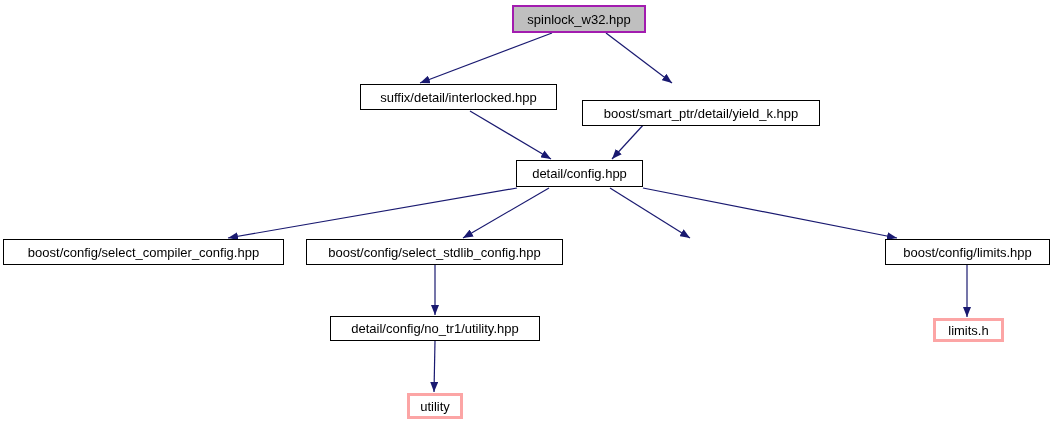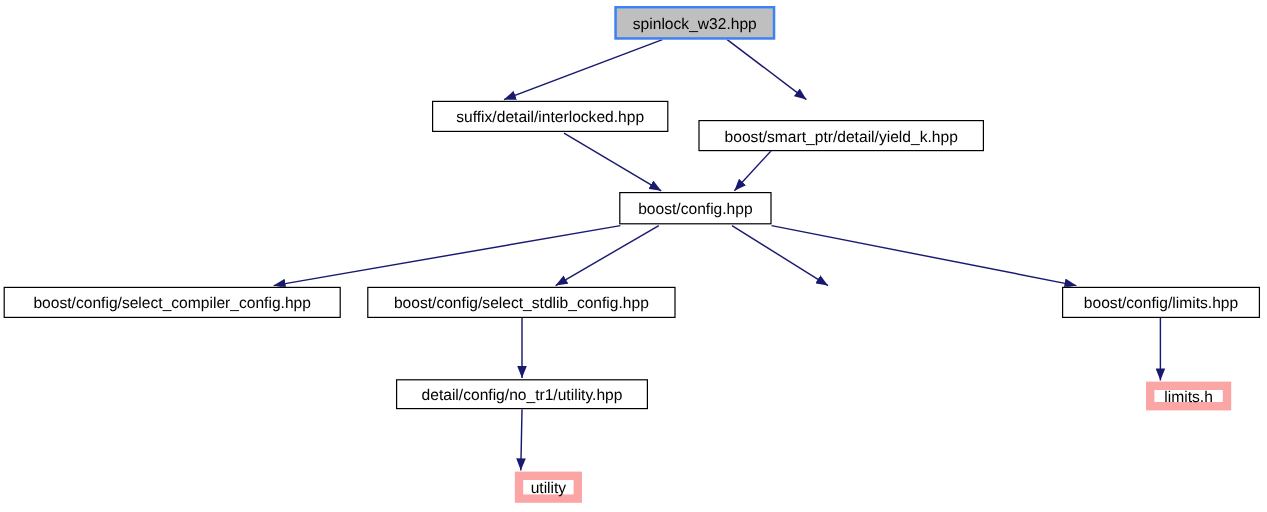--- a/index.html
+++ b/index.html
@@ -30,27 +30,26 @@
     justify-content: center;
     background: #ffffff;
     border: 1px solid #000000;
     color: #000000;
     font-size: 13px;
     white-space: nowrap;
     cursor: pointer;
   }
   .node.root {
     background: #bfbfbf;
-    border: 2px solid #3b82f6;
+    border: 2px solid #a21caf;
     cursor: default;
   }
   .node.external {
-    border: 7px solid #fca5a5;
+    border: 3px solid #fca5a5;
     cursor: pointer;
-    margin-left: 22px;
   }
   
   .n0  { left: 512px; top: 5px;   width: 134px; height: 28px; }
   .n1  { left: 360px; top: 84px;  width: 197px; height: 26px; }
   .n2  { left: 582px; top: 100px;  width: 238px; height: 26px; }
   .n3  { left: 516px; top: 160px; width: 127px; height: 27px; }
   .n4  { left: 3px;   top: 239px; width: 281px; height: 26px; }
   .n5  { left: 306px; top: 239px; width: 257px; height: 26px; }
   .n6  { left: 585px; top: 239px; width: 280px; height: 26px; }
   .n7  { left: 885px; top: 239px; width: 165px; height: 26px; }
@@ -83,21 +82,21 @@
     <line class="edge" x1="610" y1="188" x2="690" y2="238" marker-end="url(#arrow)"></line>
     <line class="edge" x1="643" y1="188" x2="897" y2="238" marker-end="url(#arrow)"></line>
     <line class="edge" x1="435" y1="265" x2="435" y2="315" marker-end="url(#arrow)"></line>
     <line class="edge" x1="435" y1="341" x2="434" y2="392" marker-end="url(#arrow)"></line>
     <line class="edge" x1="967" y1="265" x2="967" y2="317" marker-end="url(#arrow)"></line>
   </svg>
 
   <div class="node root n0">spinlock_w32.hpp</div>
   <div class="node n1">suffix/detail/interlocked.hpp</div>
   <div class="node n2">boost/smart_ptr/detail/yield_k.hpp</div>
-  <div class="node n3">boost/config.hpp</div>
+  <div class="node n3">detail/config.hpp</div>
   <div class="node n4">boost/config/select_compiler_config.hpp</div>
   <div class="node n5">boost/config/select_stdlib_config.hpp</div>
   <div class="node n7">boost/config/limits.hpp</div>
   <div class="node n8">detail/config/no_tr1/utility.hpp</div>
   <div class="node external n9">utility</div>
   <div class="node external n10">limits.h</div>
 
 </div>
 
 </body></html>

